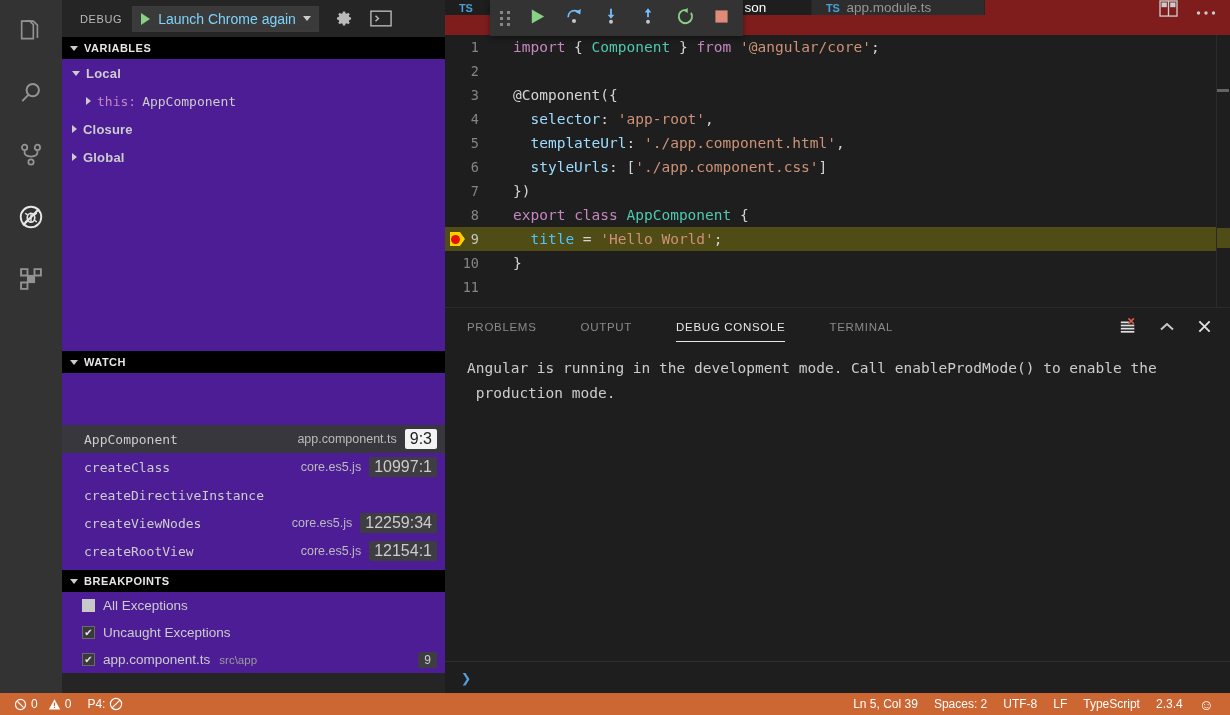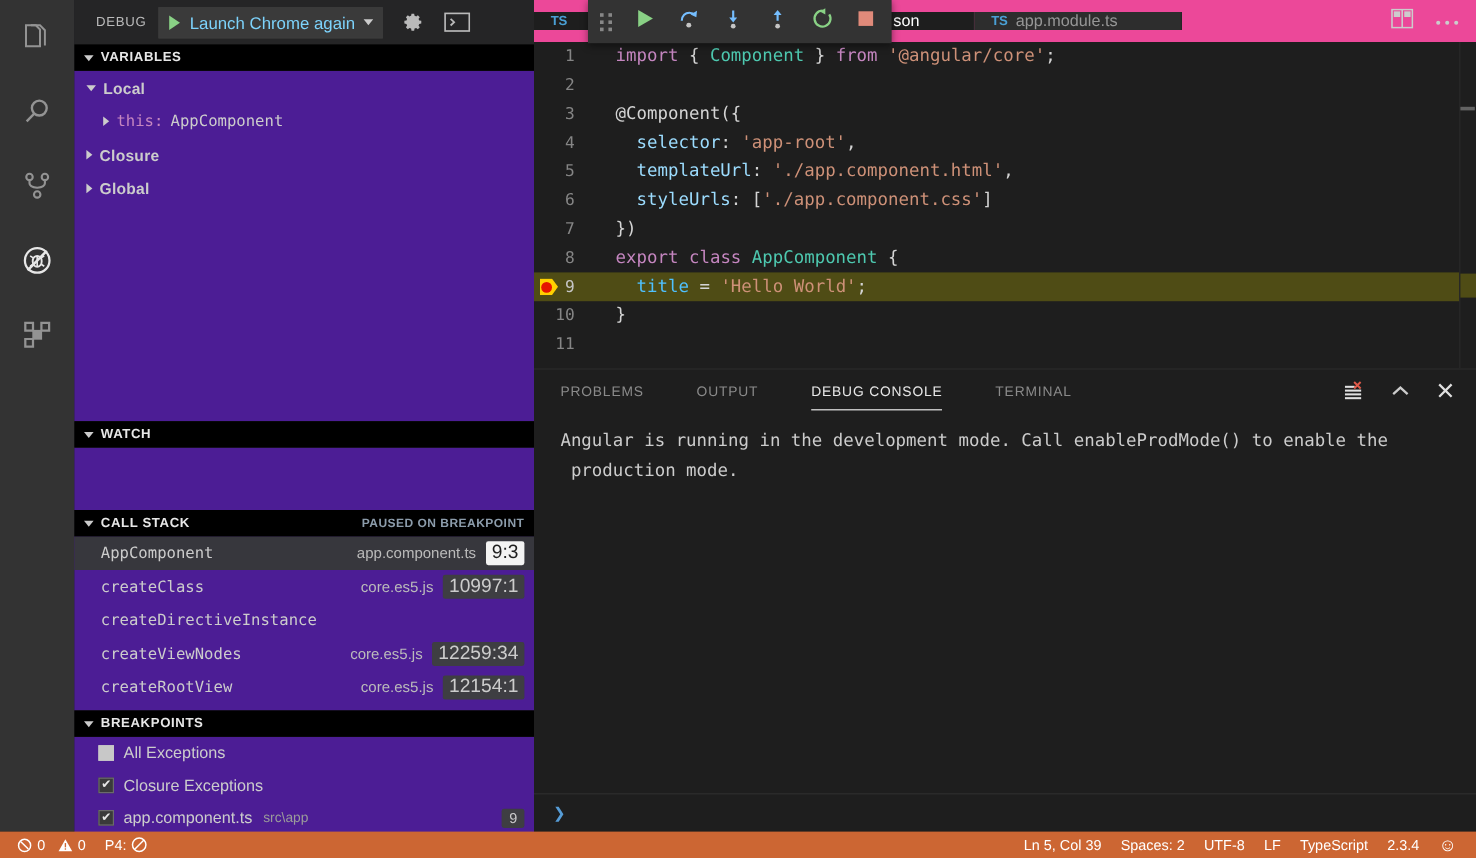--- a/index.html
+++ b/index.html
@@ -141,22 +141,22 @@
   .bp-sub { margin-left: 9px; font-size: 11.5px; color: #9b9b9b; }
   .bp-line { margin-left: auto; font-size: 12px; color: #cccccc;
              background: #3e3e42; padding: 1px 6px; border-radius: 2px; }
 
   
   #editor-area {
     position: absolute; left: 445px; top: 0; width: 785px; height: 693px;
     background: #1e1e1e;
   }
   #tabs-row {
-    height: 35px; width: 100%; background: #ec4899;
-    display: flex; align-items: center; position: relative;
+    height: 35px; width: 100%; background: #7f1d1d;
+    display: flex; align-items: flex-start; position: relative;
   }
   .tab {
     display: flex; align-items: center; padding: 0 14px;
     font-size: 13.5px; color: #969696;
     background: #2d2d2d; border-right: 1px solid #252526;
   }
   .tab.active { background: #1e1e1e; color: #ffffff; }
   .tab-ts {
     font-size: 11px; color: #4a9fd4; font-weight: bold;
     margin-right: 7px; letter-spacing: -.3px;
@@ -368,25 +368,20 @@
         <span>Global</span>
       </div>
     </div>
 
     <div class="sec-header">
       <span class="twist down"></span>
       <span>WATCH</span>
     </div>
     <div class="sec-body" style="height:52px"></div>
 
-    <div class="sec-header">
-      <span class="twist down"></span>
-      <span>CALL STACK</span>
-      <span class="sec-sub">PAUSED ON BREAKPOINT</span>
-    </div>
     <div class="sec-body" style="height:145px">
       <div class="cs-row selected">
         <span class="cs-name">AppComponent</span>
         <span class="cs-src">app.component.ts</span>
         <span class="cs-pos">9:3</span>
       </div>
       <div class="cs-row">
         <span class="cs-name">createClass</span>
         <span class="cs-src">core.es5.js</span>
         <span class="cs-pos">10997:1</span>
@@ -410,21 +405,21 @@
       <span class="twist down"></span>
       <span>BREAKPOINTS</span>
     </div>
     <div class="sec-body">
       <div class="bp-row">
         <span class="bp-check unchecked"></span>
         <span>All Exceptions</span>
       </div>
       <div class="bp-row">
         <span class="bp-check">✔</span>
-        <span>Closure Exceptions</span>
+        <span>Uncaught Exceptions</span>
       </div>
       <div class="bp-row">
         <span class="bp-check">✔</span>
         <span>app.component.ts</span>
         <span class="bp-sub">src\app</span>
         <span class="bp-line">9</span>
       </div>
     </div>
   </div>
 

